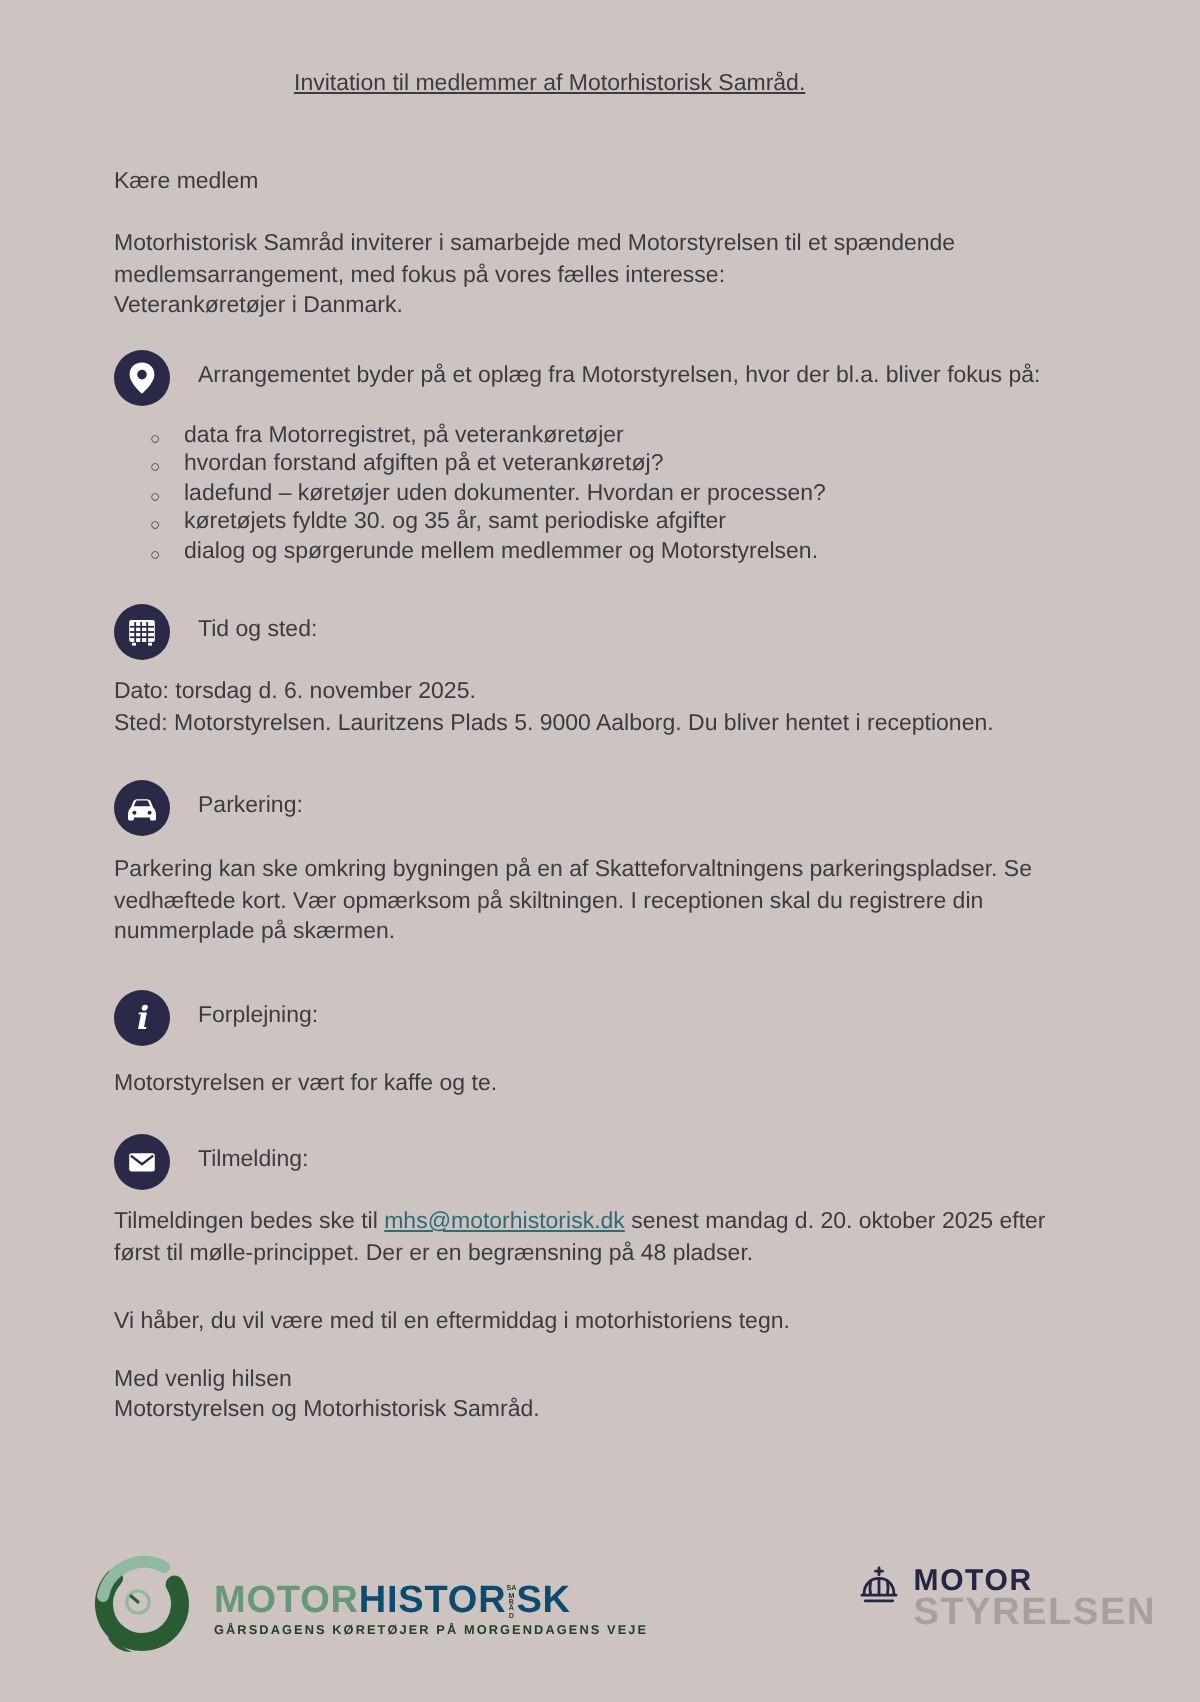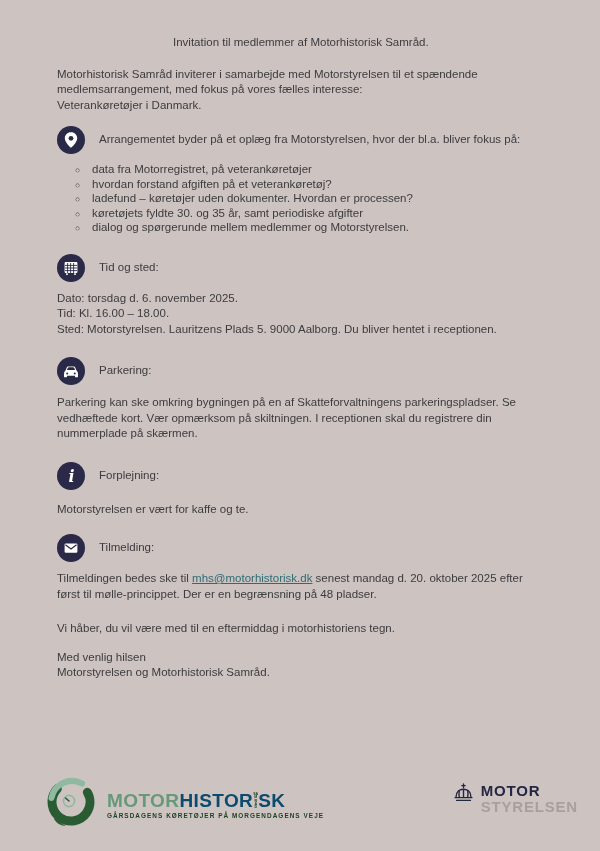--- a/index.html
+++ b/index.html
@@ -8,21 +8,21 @@
     background:#cdc4c1;
     position:relative;
     font-family:"Liberation Sans",sans-serif;
     font-size:11.5px;
     line-height:15.5px;
     color:#3c3b3f;
     overflow:hidden;
   }
   .content{padding:35px 52px 0 57px;}
   p{margin:0;}
-  .title{margin-left:116px;}
+  .title{margin-left:90px;text-decoration:underline;}
   .greeting{margin-top:33px;}
   .intro{margin-top:16px;}
   .section-row{display:flex;align-items:center;gap:14px;}
   .icon-circle{
     width:28px;height:28px;border-radius:50%;
     background:#2a2947;flex:0 0 28px;
     display:flex;align-items:center;justify-content:center;
   }
   .icon-circle svg{display:block;}
   .section-heading{white-space:nowrap;}
@@ -50,30 +50,31 @@
   .mhs-vertical{
     display:inline-block;color:#1c4224;font-weight:bold;
     font-size:3.6px;line-height:3.4px;letter-spacing:0;
     width:5px;word-break:break-all;white-space:normal;
     margin-top:2px;text-align:center;
   }
   .mhs-tagline{color:#1c4224;font-weight:bold;font-size:6.4px;line-height:8px;letter-spacing:1.05px;margin-top:2px;}
   .ms-logo{position:absolute;right:22px;top:783px;display:flex;align-items:flex-start;gap:6px;}
   .ms-text{display:flex;flex-direction:column;}
   .ms-line1{color:#252544;font-weight:bold;font-size:15px;line-height:16px;letter-spacing:0.8px;}
-  .ms-line2{color:#a8a09e;font-weight:bold;font-size:15px;line-height:16px;letter-spacing:0.8px;}
+  .ms-line2{color:#a8a09e;font-weight:bold;font-size:19px;line-height:16px;letter-spacing:0.8px;}
 </style>
 </head>
 <body>
 
 <div class="page">
   <div class="content">
 
     <p class="title">Invitation til medlemmer af Motorhistorisk Samråd.</p>
 
+    <p class="greeting">Kære medlem</p>
 
     <p class="intro"><span>Motorhistorisk Samråd inviterer i samarbejde med Motorstyrelsen til et spændende medlemsarrangement, med fokus på vores fælles interesse:</span><br><span>Veterankøretøjer i Danmark.</span></p>
 
     <div class="section-row row-agenda">
       <span class="icon-circle">
         <svg width="28" height="28" viewBox="0 0 28 28">
           <path d="M14 6.2 c-3.7 0 -6.2 2.7 -6.2 6 c0 4.4 6.2 9.6 6.2 9.6 s6.2 -5.2 6.2 -9.6 c0 -3.3 -2.5 -6 -6.2 -6 z" fill="#ffffff"></path>
           <circle cx="14" cy="12.3" r="2.4" fill="#2a2947"></circle>
         </svg>
       </span>
@@ -100,21 +101,20 @@
             <line x1="8" y1="16.6" x2="20" y2="16.6"></line>
           </g>
           <rect x="9" y="19.4" width="2" height="1.4" fill="#ffffff"></rect>
           <rect x="17" y="19.4" width="2" height="1.4" fill="#ffffff"></rect>
         </svg>
       </span>
       <span class="section-heading">Tid og sted:</span>
     </div>
     <div class="timeplace-lines">
       <p>Dato: torsdag d. 6. november 2025.</p>
-      <p>Tid: Kl. 16.00 – 18.00.</p>
       <p>Sted: Motorstyrelsen. Lauritzens Plads 5. 9000 Aalborg. Du bliver hentet i receptionen.</p>
     </div>
 
     <div class="section-row row-parking">
       <span class="icon-circle">
         <svg width="28" height="28" viewBox="0 0 28 28">
           <path d="M7 17.2 c0 -1.4 0.6 -2.7 1.5 -3.6 l1.1 -2.7 c0.3 -0.8 1 -1.3 1.9 -1.3 h5 c0.9 0 1.6 0.5 1.9 1.3 l1.1 2.7 c0.9 0.9 1.5 2.2 1.5 3.6 v2.2 c0 0.5 -0.4 0.9 -0.9 0.9 h-1.2 c-0.5 0 -0.9 -0.4 -0.9 -0.9 v-0.6 h-8 v0.6 c0 0.5 -0.4 0.9 -0.9 0.9 h-1.2 c-0.5 0 -0.9 -0.4 -0.9 -0.9 z" fill="#ffffff"></path>
           <path d="M9.9 13.1 l0.9 -2.2 c0.15 -0.4 0.5 -0.6 0.9 -0.6 h4.6 c0.4 0 0.75 0.2 0.9 0.6 l0.9 2.2 z" fill="#2a2947"></path>
           <circle cx="10.2" cy="16.4" r="1" fill="#2a2947"></circle>
           <circle cx="17.8" cy="16.4" r="1" fill="#2a2947"></circle>

